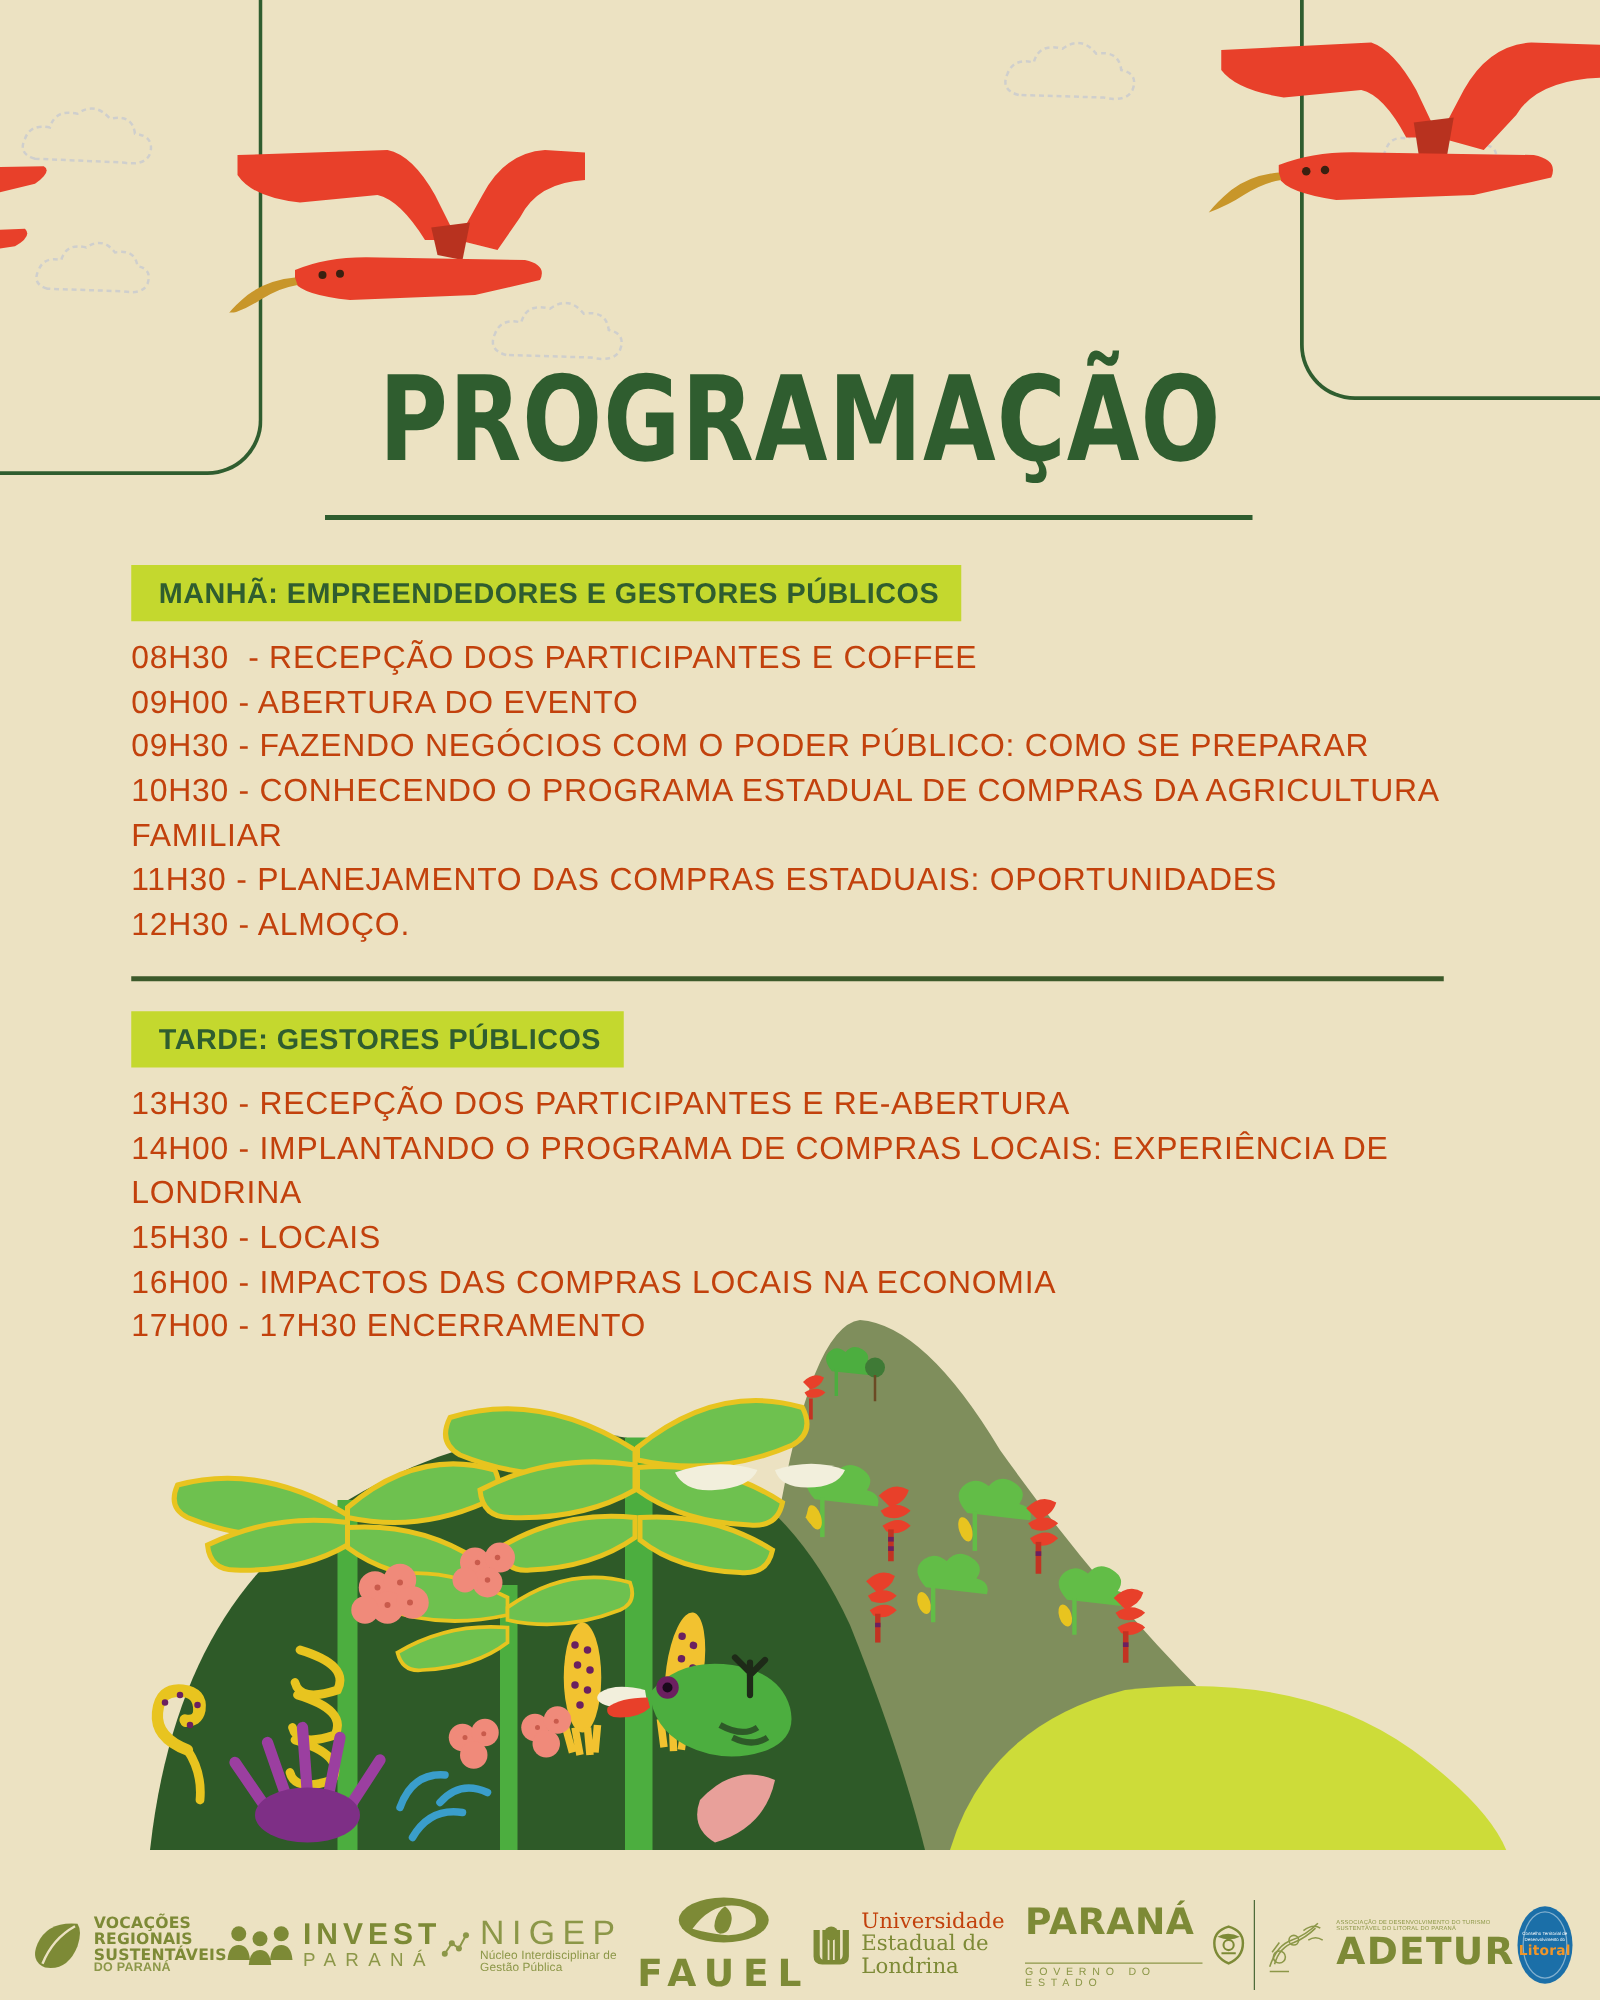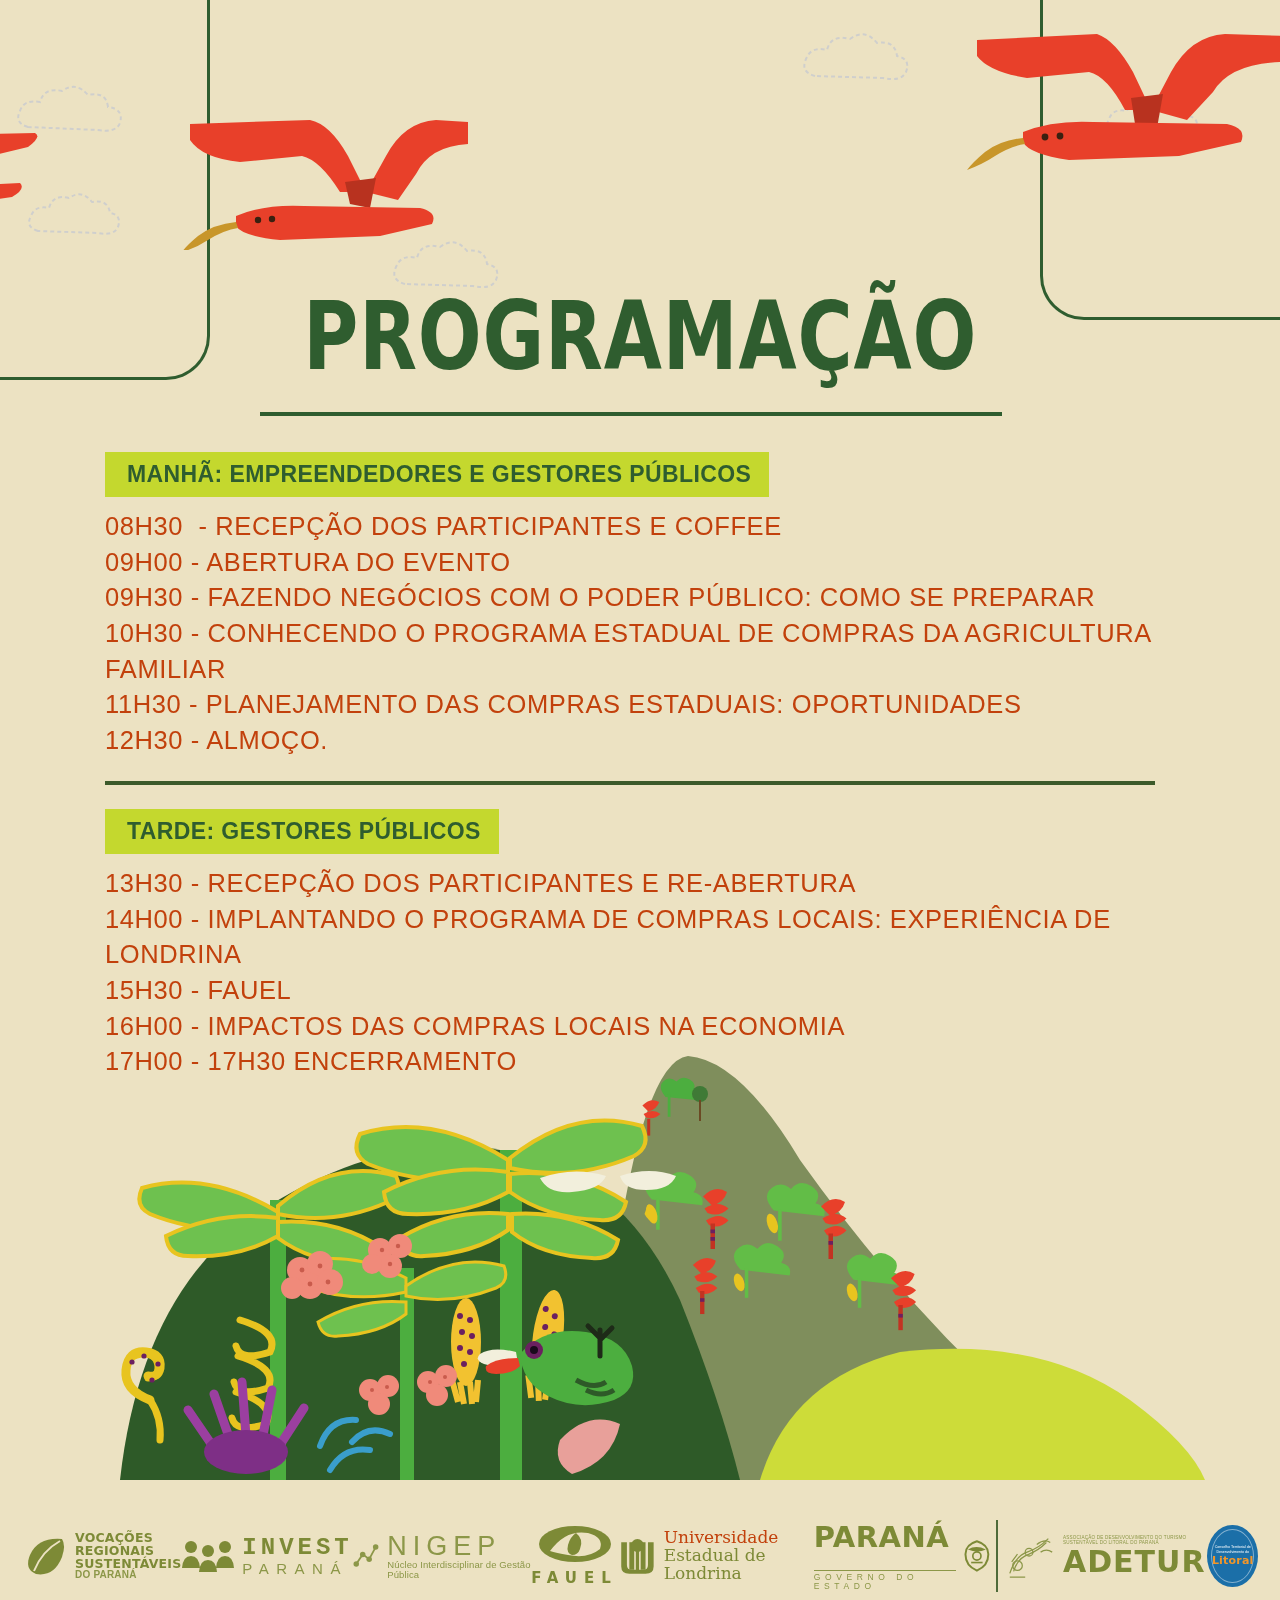--- a/index.html
+++ b/index.html
@@ -79,25 +79,25 @@
   
   .footer {
     position:absolute; left:0; bottom:0; width:1280px; height:88px;
     display:flex; align-items:center; justify-content:space-between;
     padding:0 22px;
   }
   .logo { display:flex; align-items:center; gap:7px; color:#7d8a36; }
   .logo-txt { line-height:1.04; }
   .vr-title { font-family:"DejaVu Sans",sans-serif; font-weight:700; font-size:12.5px; letter-spacing:.2px; color:#7d8a36; }
   .vr-sub { font-size:10px; font-weight:700; color:#8c9748; letter-spacing:.2px; }
-  .invest-1 { font-family:Liberation Mono, monospace; font-weight:700; font-size:24px; letter-spacing:4px; color:#7d8a36; }
+  .invest-1 { font-family:Liberation Sans, sans-serif; font-weight:700; font-size:24px; letter-spacing:4px; color:#7d8a36; }
   .invest-2 { font-size:15px; letter-spacing:7.5px; color:#8c9748; }
   .nigep-1 { font-size:27px; letter-spacing:6px; color:#8c9748; }
   .nigep-2 { font-size:9.5px; color:#8c9748; letter-spacing:.1px; }
-  .fauel { font-family:"DejaVu Sans",sans-serif; font-weight:700; font-size:15px; letter-spacing:7px; color:#7d8a36; }
+  .fauel { font-family:"DejaVu Sans",sans-serif; font-weight:700; font-size:30px; letter-spacing:7px; color:#7d8a36; }
   .uel-1 { font-family:"DejaVu Serif",serif; font-size:17px; color:#c2410c; }
   .uel-2 { font-family:"DejaVu Serif",serif; font-size:17px; color:#7d8a36; }
   .pr-1 { font-family:"DejaVu Sans",sans-serif; font-weight:700; font-size:29px; letter-spacing:.5px; color:#7d8a36; }
   .pr-2 { font-size:8.5px; letter-spacing:4.6px; color:#8c9748; border-top:1.5px solid #8c9748; padding-top:2px; margin-top:18px;}
   .adetur-top { font-size:4.6px; letter-spacing:.2px; color:#8c9748; line-height:1.25; max-width:150px; }
   .adetur { font-family:"DejaVu Sans",sans-serif; font-weight:700; font-size:30px; letter-spacing:1px; color:#7d8a36; }
   .foot-divider { width:2px; height:72px; background:#4f6b3a; margin:0 6px; }
   .badge {
     width:62px; height:62px; border-radius:50%;
     background:#1b6fa8; position:relative; overflow:hidden;
@@ -173,21 +173,21 @@
     </div>
   </div>
 
   <div class="section-rule"></div>
 
   <div>
     <div class="band">TARDE: GESTORES PÚBLICOS</div>
     <div class="items">
       <div class="item">13H30 - RECEPÇÃO DOS PARTICIPANTES E RE-ABERTURA</div>
       <div class="item">14H00 - IMPLANTANDO O PROGRAMA DE COMPRAS LOCAIS: EXPERIÊNCIA DE LONDRINA</div>
-      <div class="item">15H30 - FAUEL</div>
+      <div class="item">15H30 - LOCAIS</div>
       <div class="item">16H00 - IMPACTOS DAS COMPRAS LOCAIS NA ECONOMIA</div>
       <div class="item">17H00 - 17H30 ENCERRAMENTO</div>
     </div>
   </div>
 </div>
 
 <svg class="illu" viewBox="0 0 1280 480">
 
   <path d="M600 480 L610 300 Q640 62 688 56 Q740 60 800 160 Q900 300 1010 400 Q1110 470 1180 480 Z" fill="#7f8e5c"></path>
 

